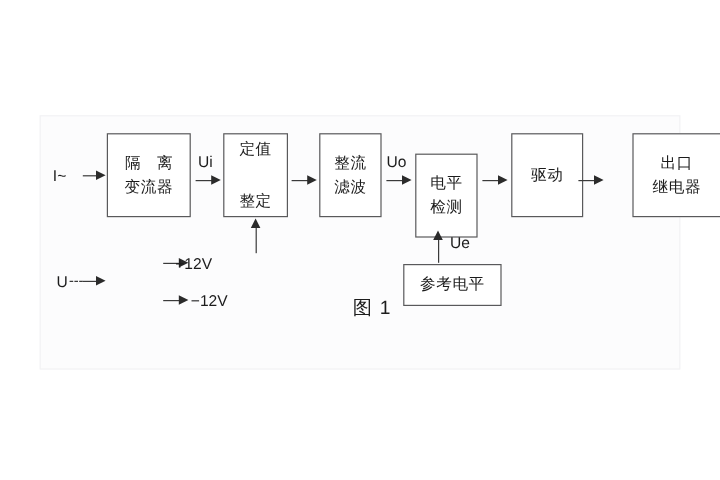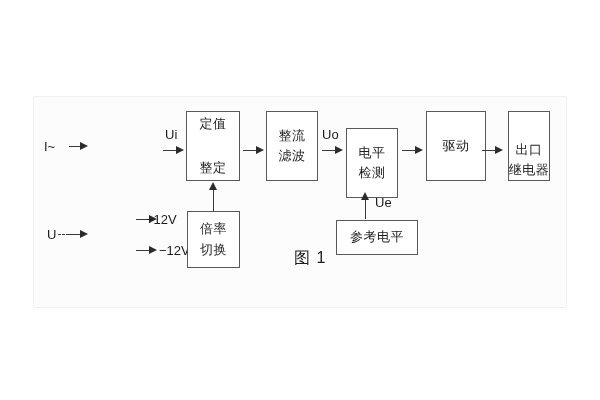--- a/index.html
+++ b/index.html
@@ -89,20 +89,24 @@
 <body>
 
 <div id="canvas">
 
   <div class="frame"></div>
 
   <div class="label" style="left:44px; top:140px;">I~</div>
   <div class="line-h" style="left:69px; top:146px; width:12px;"></div>
   <div class="arrow-r" style="left:80px; top:142px;"></div>
 
+  <div class="block spaced" style="left:89px; top:111px; width:70px; height:70px;">
+    <span class="ln">隔 离</span>
+    <span class="ln">变流器</span>
+  </div>
 
   <div class="label" style="left:165px; top:128px;">Ui</div>
   <div class="line-h" style="left:163px; top:150px; width:14px;"></div>
   <div class="arrow-r" style="left:176px; top:146px;"></div>
 
   <div class="block" style="left:186px; top:111px; width:54px; height:70px;gap:24px;">
     <span class="ln">定值</span>
     <span class="ln">整定</span>
   </div>
 
@@ -126,43 +130,39 @@
   <div class="line-h" style="left:402px; top:150px; width:14px;"></div>
   <div class="arrow-r" style="left:415px; top:146px;"></div>
 
   <div class="block" style="left:426px; top:111px; width:60px; height:70px;">
     <span class="ln">驱动</span>
   </div>
 
   <div class="line-h" style="left:482px; top:150px; width:14px;"></div>
   <div class="arrow-r" style="left:495px; top:146px;"></div>
 
-  <div class="block" style="left:508px; top:111px; width:42px; height:70px;justify-content:flex-end;">
+  <div class="block" style="left:527px; top:111px; width:74px; height:70px;">
     <span class="ln">出口</span>
     <span class="ln">继电器</span>
   </div>
 
   <div class="label" style="left:47px; top:228px;">U</div>
   <div class="dash-h" style="left:58px; top:234px; width:11px;"></div>
   <div class="line-h" style="left:69px; top:234px; width:12px;"></div>
   <div class="arrow-r" style="left:80px; top:230px;"></div>
 
 
   <div class="line-h" style="left:136px; top:219px; width:14px;"></div>
   <div class="arrow-r" style="left:149px; top:215px;"></div>
   <div class="label" style="left:146px; top:213px;">+12V</div>
 
   <div class="line-h" style="left:136px; top:250px; width:14px;"></div>
   <div class="arrow-r" style="left:149px; top:246px;"></div>
   <div class="label" style="left:159px; top:244px;">−12V</div>
 
-  <div class="block" style="left:187px; top:211px; width:53px; height:57px;">
-    <span class="ln">倍率</span>
-    <span class="ln">切换</span>
-  </div>
 
   <div class="line-v" style="left:213px; top:189px; height:22px;"></div>
   <div class="arrow-u" style="left:209px; top:182px;"></div>
 
   <div class="block" style="left:336px; top:220px; width:82px; height:35px;">
     <span class="ln">参考电平</span>
   </div>
 
   <div class="line-v" style="left:365px; top:199px; height:20px;"></div>
   <div class="arrow-u" style="left:361px; top:192px;"></div>

